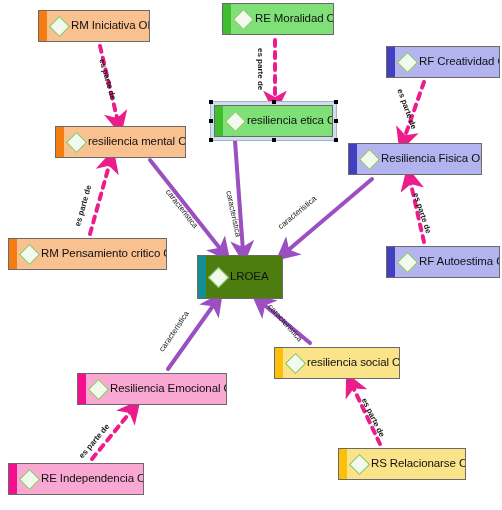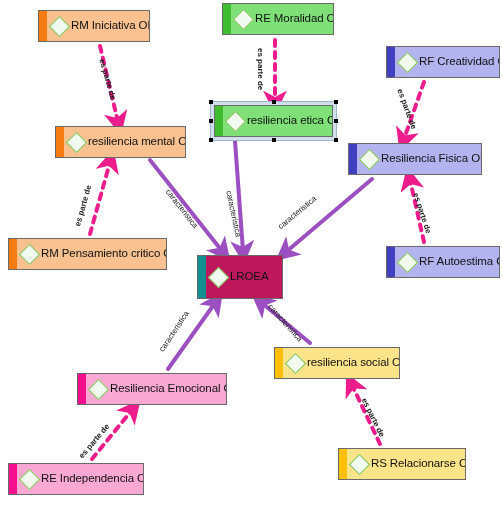--- a/index.html
+++ b/index.html
@@ -175,21 +175,21 @@
           <span class="label">Resiliencia Fisica OEA</span>
         </div>
       </div>
       <div class="node" style="background: rgb(249, 192, 144); left: 8px; top: 238px; width: 159px; height: 32px;">
         <div class="bar" style="background: rgb(245, 124, 16);"></div>
         <div class="body">
           <span class="dia"></span>
           <span class="label">RM Pensamiento critico OEA</span>
         </div>
       </div>
-      <div class="node" style="background: #be185d; left: 197px; top: 255px; width: 86px; height: 44px;">
+      <div class="node" style="background: #4d7c0f; left: 197px; top: 255px; width: 86px; height: 44px;">
         <div class="bar" style="background: rgb(19, 143, 148);"></div>
         <div class="body">
           <span class="dia"></span>
           <span class="label">LROEA</span>
         </div>
       </div>
       <div class="node" style="background: rgb(179, 179, 240); left: 386px; top: 246px; width: 114px; height: 32px;">
         <div class="bar" style="background: rgb(64, 64, 192);"></div>
         <div class="body">
           <span class="dia"></span>

